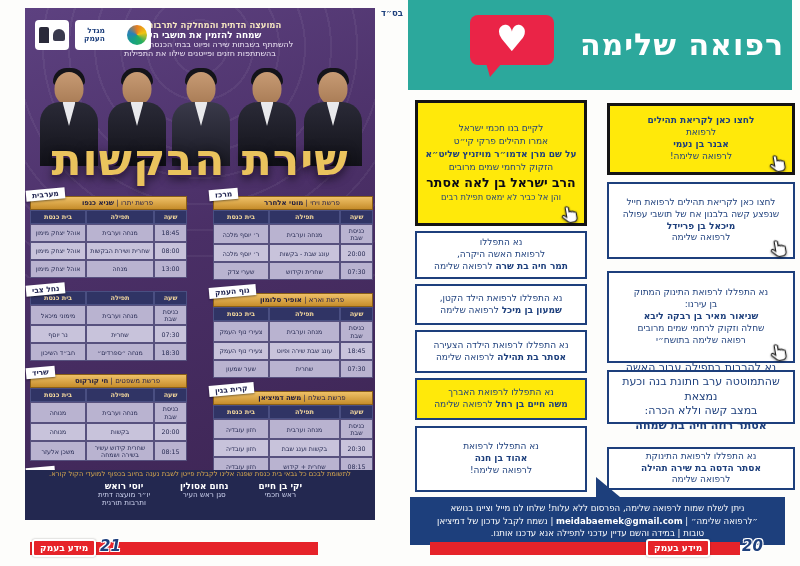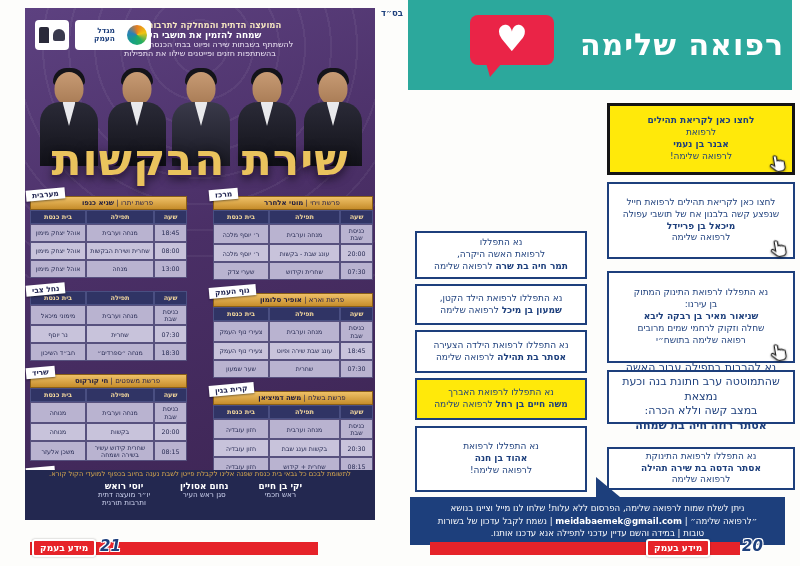--- a/index.html
+++ b/index.html
@@ -10,21 +10,21 @@
   .poster{position:absolute;left:25px;top:8px;width:350px;height:512px;
     background:linear-gradient(160deg,#5d4180 0%,#4a2f66 45%,#3b2452 100%);overflow:hidden}
   .poster::before{content:"";position:absolute;left:-40px;top:-60px;right:-40px;height:330px;
     background:repeating-radial-gradient(circle at 50% 30%,rgba(255,255,255,.05) 0 2px,transparent 2px 26px);pointer-events:none}
   .bsd{position:absolute;left:381px;top:8px;font-size:8.5px;font-weight:bold;color:#1d3f7c}
 
   .logo-chip{position:absolute;background:#fff;border-radius:4px;z-index:3}
   .chip-icons{left:10px;top:12px;width:34px;height:30px;display:flex;align-items:center;justify-content:center;gap:4px}
   .chip-icons i{display:block;width:10px;height:16px;background:#2a2a3a;border-radius:2px 2px 0 0}
   .chip-icons i.sq{width:12px;height:12px;border-radius:50% 50% 2px 2px;background:#3a3a4e}
-  .chip-city{left:50px;top:12px;width:76px;height:30px;display:flex;direction:rtl;align-items:center;gap:12px;padding:0 4px;box-sizing:border-box}
+  .chip-city{left:50px;top:12px;width:76px;height:30px;display:flex;direction:rtl;align-items:center;gap:22px;padding:0 4px;box-sizing:border-box}
   .chip-city .ball{width:20px;height:20px;border-radius:50%;background:conic-gradient(#e67e22,#f1c40f,#27ae60,#16a085,#2980b9,#e67e22);flex:0 0 auto}
   .chip-city .cname{font-size:7.5px;font-weight:bold;color:#1d3f7c;line-height:1.1}
 
   .poster-intro{position:absolute;left:60px;right:60px;top:12px;text-align:center;direction:rtl;color:#fff;z-index:2}
   .poster-intro .i1{font-size:8.5px;font-weight:bold;color:#f3e3c0}
   .poster-intro .i2{font-size:9px;font-weight:bold}
   .poster-intro .i3,.poster-intro .i4{font-size:8px;color:#eee6f5}
 
   .bust{position:absolute;width:64px;height:96px;top:62px;z-index:1}
   .bust .hair{position:absolute;left:50%;transform:translateX(-50%);top:-2px;width:32px;height:17px;border-radius:16px 16px 4px 4px;background:#14141a}
@@ -398,20 +398,31 @@
 
   <div class="bsd">בס״ד</div>
 
   <div class="banner">
     <div class="bubble">
       <span class="heart">♥</span>
     </div>
     <div class="banner-title">רפואה שלימה</div>
   </div>
 
+  <div class="hbox ybox bborder mid" id="ybox-vizhnitz">
+    <div>לקיים בנו חכמי ישראל</div>
+    <div>אמרו תהילים פרקי קי״ט</div>
+    <div class="l-bold">על שם מרן אדמו״ר מויזניץ שליט״א</div>
+    <div>הזקוק לרחמי שמים מרובים</div>
+    <div class="l-big">הרב ישראל בן לאה אסתר</div>
+    <div class="l-small">והן אל כביר לא ימאס תפילת רבים</div>
+    <svg class="cursor" viewBox="0 0 24 24">
+        <path d="M10 2c-.8 0-1.5.7-1.5 1.5V14l-2.2-2.2c-.6-.6-1.6-.6-2.2 0-.6.6-.6 1.5 0 2.1l5 5.3c.8.9 2 1.4 3.2 1.4h3.4c2.3 0 4.2-1.9 4.2-4.2V11c0-.9-.7-1.6-1.6-1.6-.3 0-.6.1-.9.2-.2-.7-.9-1.2-1.6-1.2-.4 0-.8.1-1.1.4-.3-.6-.9-1-1.6-1-.3 0-.7.1-.9.3V3.5C11.5 2.7 10.8 2 10 2z" fill="#fff" stroke="#222" stroke-width="1.3"></path>
+      </svg>
+  </div>
 
   <div class="hbox mid" id="wbox-tamar">
     <div>נא התפללו</div>
     <div>לרפואת האשה היקרה,</div>
     <div><b>תמר חיה בת שרה</b> <span>לרפואה שלימה</span></div>
   </div>
 
   <div class="hbox mid" id="wbox-shimon">
     <div>נא התפללו לרפואת הילד הקטן,</div>
     <div><b>שמעון בן מיכל</b> <span>לרפואה שלימה</span></div>
@@ -475,21 +486,21 @@
     <div>נא התפללו לרפואת התינוקת</div>
     <div class="l-bold">אסתר הדסה בת שירה תהילה</div>
     <div>לרפואה שלימה</div>
   </div>
 
   <div class="hfooter">
     <div>ניתן לשלח שמות לרפואה שלימה, הפרסום ללא עלות! שלחו לנו מייל וציינו בנושא</div>
     <div>
       <span>״לרפואה שלימה״ |</span>
       <span class="email">meidabaemek@gmail.com</span>
-      <span>| נשמח לקבל עדכון של בשורות</span>
+      <span>| נשמח לקבל עדכון של דמיציאן</span>
     </div>
     <div>טובות | במידה והשם עדיין עדכני לתפילה אנא עדכנו אותנו.</div>
   </div>
 
   <div class="redbar lb"></div>
   <div class="redbar rb"></div>
   <div class="badge lbg">מידע בעמק</div>
   <div class="badge rbg">מידע בעמק</div>
   <div class="pagenum ln">21</div>
   <div class="pagenum rn">20</div>

